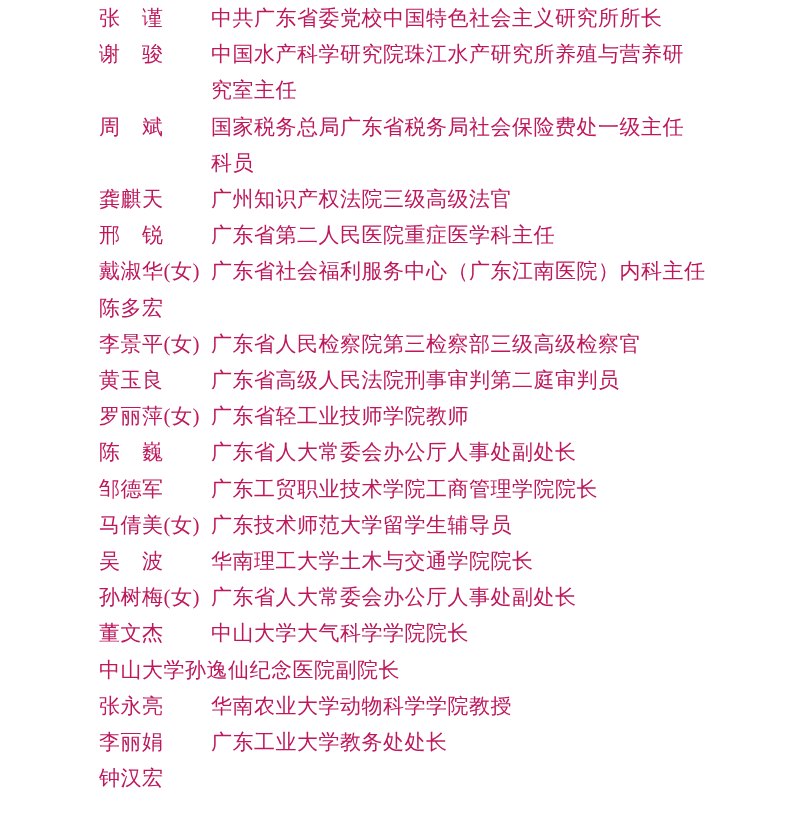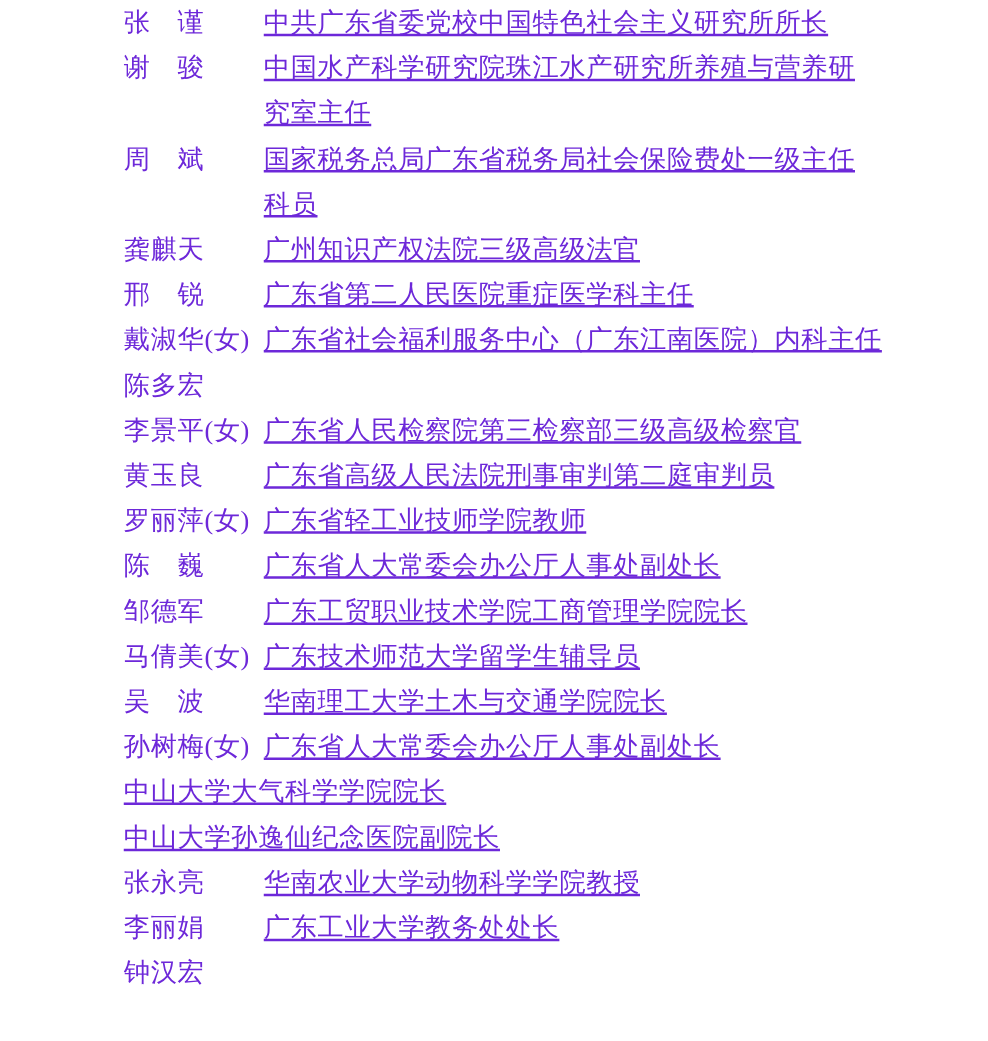--- a/index.html
+++ b/index.html
@@ -36,27 +36,26 @@
   .name-col .name {
     white-space: pre;
   }
   .name-col .female {
     white-space: pre;
   }
   .title-col {
     flex: 0 0 560px;
     width: 560px;
     white-space: pre-line;
-    text-decoration: underline;
   }
 </style>
 </head>
 <body>
 
-<div class="page" style="color: #6d28d9; background: rgb(255, 255, 255);">
+<div class="page" style="color: #be185d; background: rgb(255, 255, 255);">
   <div class="list" id="honoree-list">
   <div class="entry">
     <div class="name-col"><span class="name">张　谨</span><span class="female"></span></div>
     <div class="title-col">中共广东省委党校中国特色社会主义研究所所长</div>
   </div>
 
 
   <div class="entry">
     <div class="name-col"><span class="name">谢　骏</span><span class="female"></span></div>
     <div class="title-col">中国水产科学研究院珠江水产研究所养殖与营养研
@@ -122,20 +121,21 @@
     <div class="name-col"><span class="name">吴　波</span><span class="female"></span></div>
     <div class="title-col">华南理工大学土木与交通学院院长</div>
   </div>
 
   <div class="entry">
     <div class="name-col"><span class="name">孙树梅</span><span class="female">(女)</span></div>
     <div class="title-col">广东省人大常委会办公厅人事处副处长</div>
   </div>
 
   <div class="entry">
+    <div class="name-col"><span class="name">董文杰</span><span class="female"></span></div>
     <div class="title-col">中山大学大气科学学院院长</div>
   </div>
 
   <div class="entry">
     <div class="title-col">中山大学孙逸仙纪念医院副院长</div>
   </div>
 
   <div class="entry">
     <div class="name-col"><span class="name">张永亮</span><span class="female"></span></div>
     <div class="title-col">华南农业大学动物科学学院教授</div>

